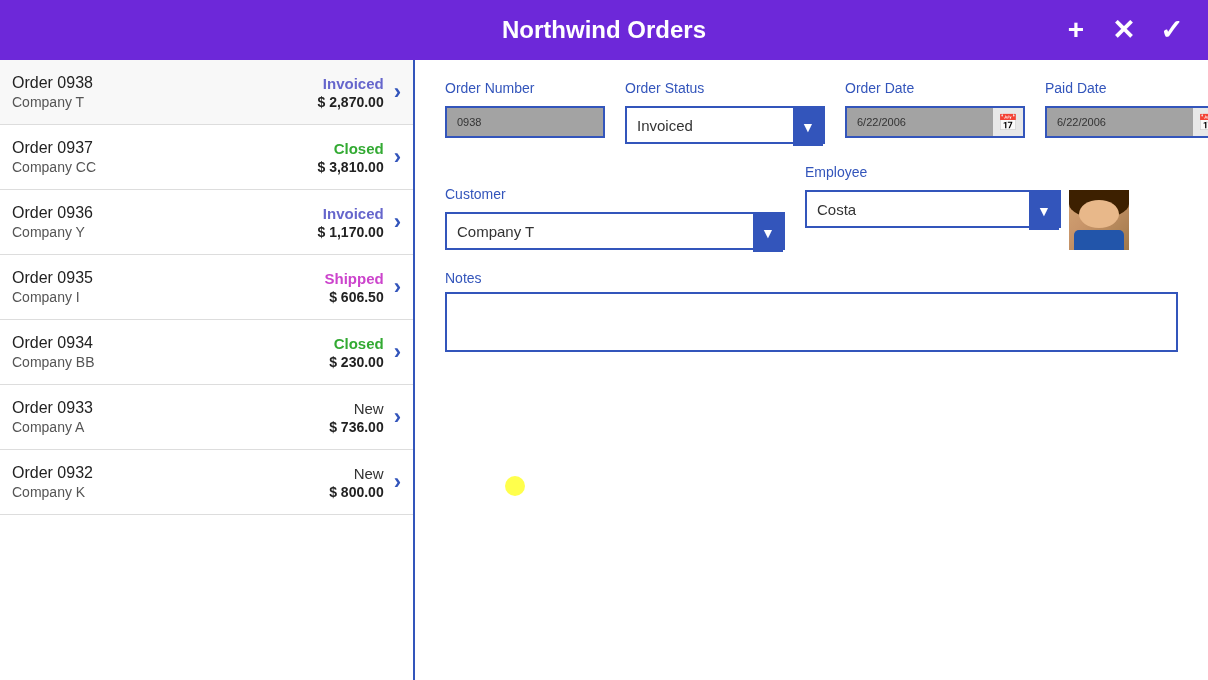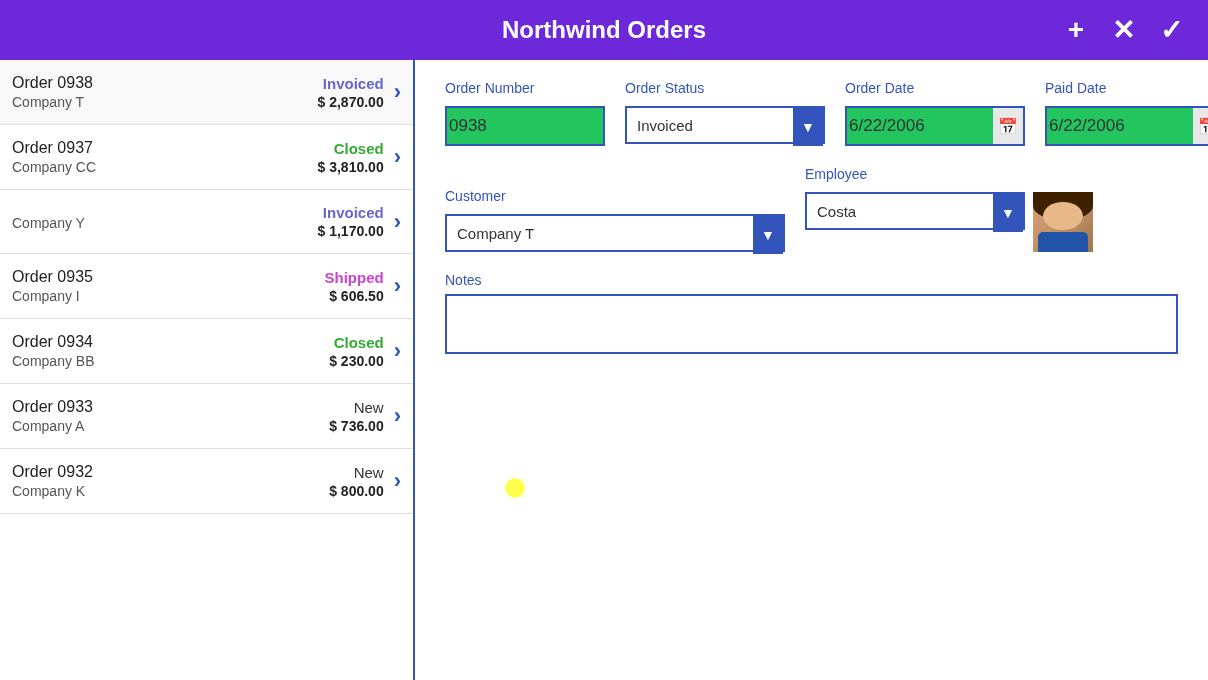--- a/index.html
+++ b/index.html
@@ -139,24 +139,24 @@
     }
 
     .form-label {
       font-size: 14px;
       color: #3355bb;
       font-weight: normal;
     }
 
     .form-input {
       border: 2px solid #3355bb;
-      padding: 8px 2px;
-      font-size: 17px;
+      padding: 8px 10px;
+      font-size: 11px;
       color: #333;
-      background: #22c55e;
+      background: #a3a3a3;
       outline: none;
     }
 
     .select-box {
       width: 200px;
       height: 38px;
       border: 2px solid #3355bb;
       display: flex;
       align-items: center;
       padding: 0 10px;
@@ -312,20 +312,21 @@
       <div class="order-company">Company CC</div>
     </div>
     <div class="order-right">
       <div class="order-status status-closed">Closed</div>
       <div class="order-amount">$ 3,810.00</div>
     </div>
     <div class="chevron">›</div>
   </div>
         <div class="order-item">
     <div class="order-info">
+      <div class="order-number">Order 0936</div>
       <div class="order-company">Company Y</div>
     </div>
     <div class="order-right">
       <div class="order-status status-invoiced">Invoiced</div>
       <div class="order-amount">$ 1,170.00</div>
     </div>
     <div class="chevron">›</div>
   </div>
         <div class="order-item">
     <div class="order-info">
@@ -411,21 +412,21 @@
           <span class="form-label">Customer</span>
           <div class="select-box customer-select" style="width:340px;">
             <span>Company T</span>
             <div class="arrow-btn">▼</div>
           </div>
         </div>
 
         <div class="form-group">
           <span class="form-label">Employee</span>
           <div style="display:flex; gap:8px; align-items:flex-start;">
-            <div class="select-box" style="width:220px;">
+            <div class="select-box" style="width:256px;">
               <span>Costa</span>
               <div class="arrow-btn">▼</div>
             </div>
             <div class="employee-photo-img">
               <div class="photo-hair"></div>
               <div class="photo-face"></div>
               <div class="photo-body"></div>
             </div>
           </div>
         </div>

